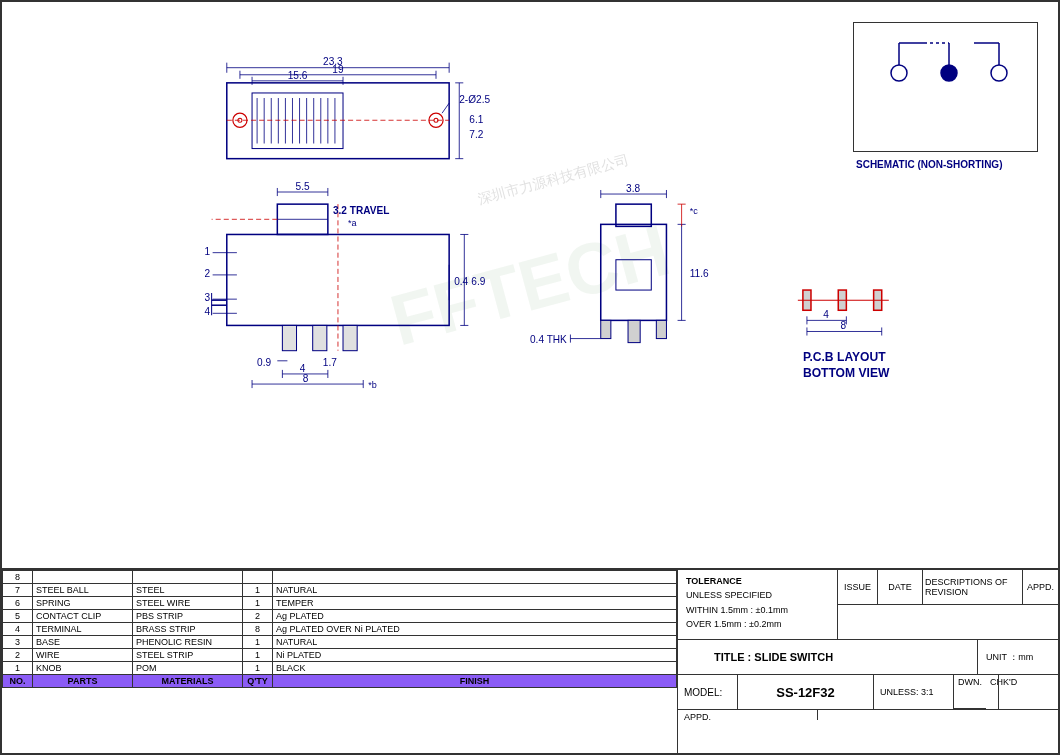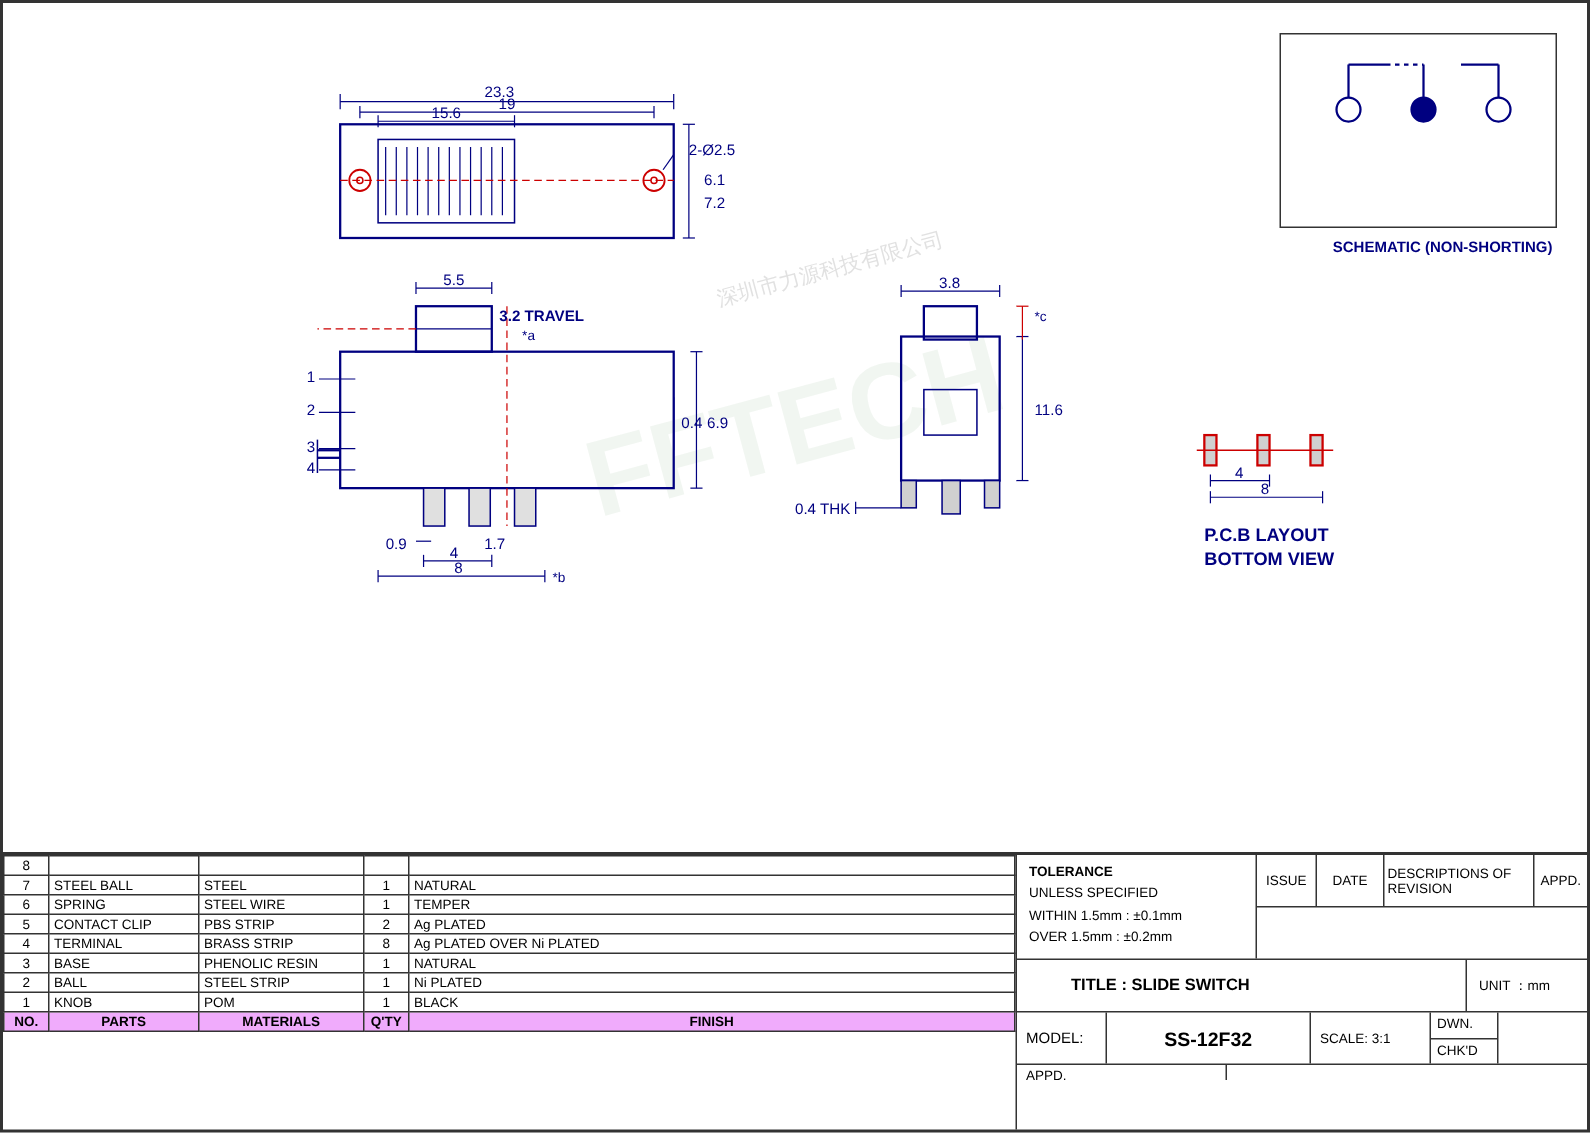--- a/index.html
+++ b/index.html
@@ -59,21 +59,21 @@
       border-collapse: collapse;
       font-size: 9px;
     }
     .tb-parts table td, .tb-parts table th {
       border: 1px solid #333;
       padding: 1px 3px;
       font-size: 9px;
       color: #000;
     }
     .tb-parts table th {
-      background: #f0abfc;
+      background: #8b5cf6;
       font-weight: bold;
       text-align: center;
     }
     .tb-right {
       width: 380px;
       display: flex;
       flex-direction: column;
     }
     .schematic-box {
       position: absolute;
@@ -102,21 +102,21 @@
 
         <line x1="45" y1="20" x2="45" y2="42" stroke="#000080" stroke-width="1.5"></line>
         <line x1="95" y1="20" x2="95" y2="42" stroke="#000080" stroke-width="1.5"></line>
         <line x1="145" y1="20" x2="145" y2="42" stroke="#000080" stroke-width="1.5"></line>
 
         <line x1="45" y1="20" x2="70" y2="20" stroke="#000080" stroke-width="1.5"></line>
         <line x1="120" y1="20" x2="145" y2="20" stroke="#000080" stroke-width="1.5"></line>
 
         <line x1="70" y1="20" x2="95" y2="20" stroke="#000080" stroke-width="1.5" stroke-dasharray="3,3"></line>
       </svg>
-      <div style="text-align:right; font-size:10px; color:#000080; font-weight:bold; padding:2px;">SCHEMATIC (NON-SHORTING)</div>
+      <div style="text-align:left; font-size:10px; color:#000080; font-weight:bold; padding:2px;">SCHEMATIC (NON-SHORTING)</div>
     </div>
 
     <svg id="svg-main" viewBox="0 0 780 560">
 
       <rect x="90" y="80" width="220" height="75" fill="none" stroke="#000080" stroke-width="1.5"></rect>
 
       <rect x="115" y="90" width="90" height="55" fill="none" stroke="#000080" stroke-width="1"></rect>
 
       <line x1="120" y1="95" x2="120" y2="140" stroke="#000080" stroke-width="0.8"></line>
       <line x1="127" y1="95" x2="127" y2="140" stroke="#000080" stroke-width="0.8"></line>
@@ -315,21 +315,21 @@
           </tr>
           <tr>
             <td style="text-align:center">3</td>
             <td>BASE</td>
             <td>PHENOLIC RESIN</td>
             <td style="text-align:center">1</td>
             <td>NATURAL</td>
           </tr>
           <tr>
             <td style="text-align:center">2</td>
-            <td>BALL</td>
+            <td>WIRE</td>
             <td>STEEL STRIP</td>
             <td style="text-align:center">1</td>
             <td>Ni PLATED</td>
           </tr>
           <tr>
             <td style="text-align:center">1</td>
             <td>KNOB</td>
             <td>POM</td>
             <td style="text-align:center">1</td>
             <td>BLACK</td>
@@ -368,22 +368,22 @@
       </div>
 
       <div style="display:flex; height:35px; border-bottom:1px solid #333;padding-left:28px;">
         <div style="flex:1; padding:4px 8px; font-size:11px; font-weight:bold; display:flex; align-items:center; border-right:1px solid #333;">TITLE :  SLIDE  SWITCH</div>
         <div style="width:80px; padding:4px 8px; font-size:9px; display:flex; align-items:center;">UNIT ：mm</div>
       </div>
 
       <div style="display:flex; height:35px; border-bottom:1px solid #333;">
         <div style="width:60px; padding:4px 6px; font-size:10px; display:flex; align-items:center; border-right:1px solid #333;">MODEL:</div>
         <div style="flex:1; padding:4px 6px; font-size:13px; font-weight:bold; display:flex; align-items:center; justify-content:center;">SS-12F32</div>
-        <div style="width:80px; padding:4px 6px; font-size:9px; display:flex; align-items:center; border-left:1px solid #333;">SCALE: 3:1</div>
-        <div style="width:45px; display:flex; flex-direction:column; border-left:1px solid #333;">
+        <div style="width:80px; padding:4px 6px; font-size:9px; display:flex; align-items:center; border-left:1px solid #333;">UNLESS: 3:1</div>
+        <div style="width:45px; display:flex; flex-direction:row; border-left:1px solid #333;">
           <div style="flex:1; border-bottom:1px solid #333; padding:2px 4px; font-size:9px;">DWN.</div>
           <div style="flex:1; padding:2px 4px; font-size:9px;">CHK'D</div>
         </div>
         <div style="width:60px; border-left:1px solid #333;">
         </div>
       </div>
 
       <div style="display:flex; height:10px;">
         <div style="padding:2px 6px; font-size:9px; border-right:1px solid #333; width:140px;">APPD.</div>
         <div style="flex:1;"></div>

